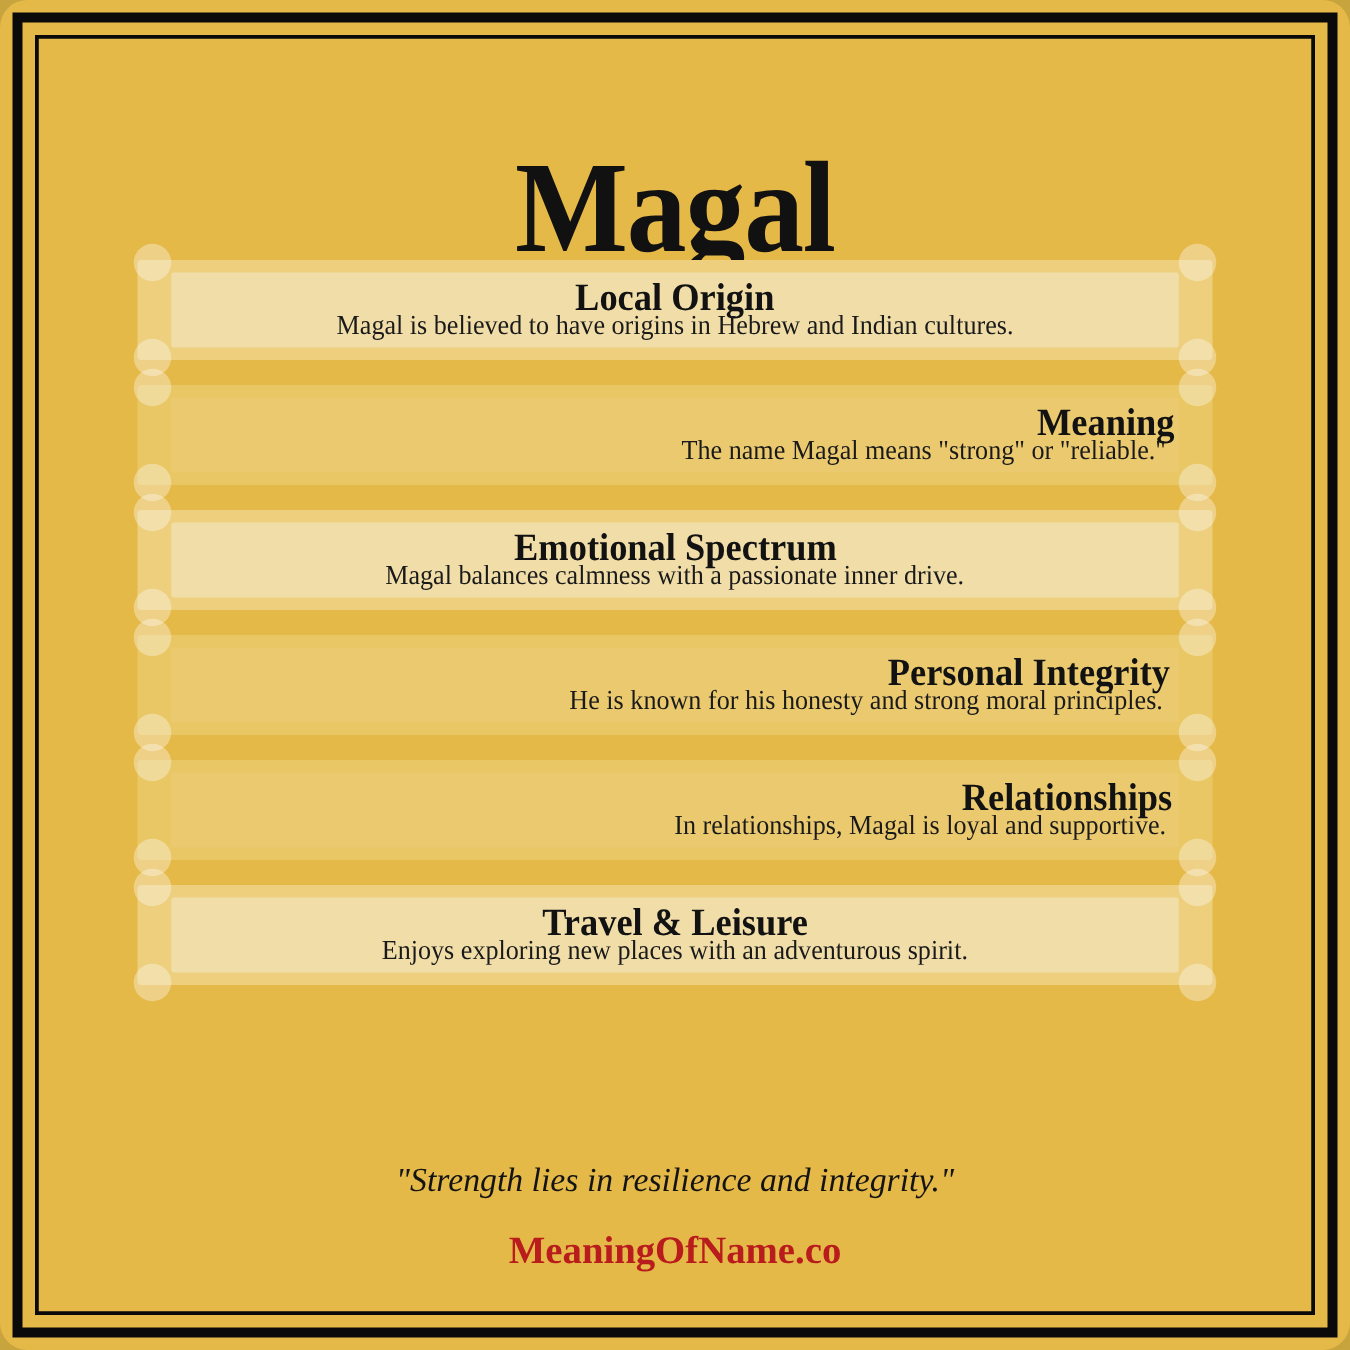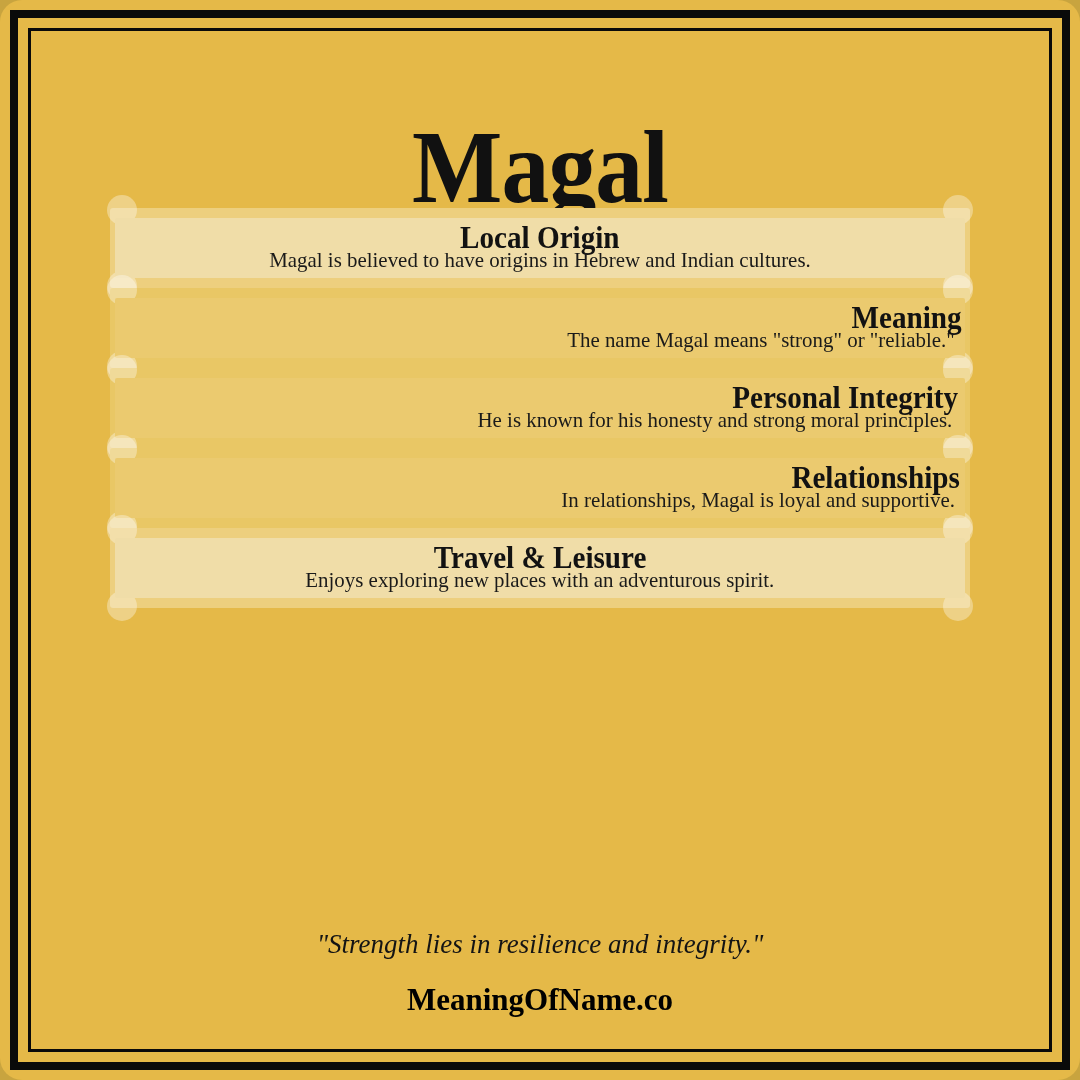--- a/index.html
+++ b/index.html
@@ -64,23 +64,23 @@
   .cards {
     position: absolute;
     left: 110px;
     top: 208px;
     width: 860px;
   }
 
   .card {
     position: relative;
     height: 80px;
-    margin-bottom: 0;
-    box-sizing: border-box;
-    padding: 10px 5px;
+    margin-bottom: 20px;
+    box-sizing: border-box;
+    padding: 10px 27px;
     border-radius: 3px;
   }
   .card.tone-a { background: #edcf7e; }
   .card.tone-b { background: #e9c765; }
 
   .card-inner {
     position: relative;
     height: 100%;
     box-sizing: border-box;
     border-radius: 2px;
@@ -143,21 +143,21 @@
     font-weight: 400;
     font-size: 27px;
     color: #141414;
     margin: 0 0 22px 0;
     white-space: nowrap;
   }
   .brand {
     font-family: "Liberation Serif", "DejaVu Serif", serif;
     font-weight: 700;
     font-size: 31px;
-    color: #000000;
+    color: #b91c1c;
     margin: 0;
     white-space: nowrap;
   }
 </style>
 </head>
 <body>
 
 <div class="poster">
 
   <div class="frame-outer"></div>
@@ -182,20 +182,30 @@
       <span class="rivet tl"></span>
       <span class="rivet tr"></span>
       <span class="rivet bl"></span>
       <span class="rivet br"></span>
       <div class="card-inner">
         <p class="card-heading">Meaning</p>
         <p class="card-body">The name Magal means "strong" or "reliable."</p>
       </div>
     </div>
 
+    <div class="card tone-a">
+      <span class="rivet tl"></span>
+      <span class="rivet tr"></span>
+      <span class="rivet bl"></span>
+      <span class="rivet br"></span>
+      <div class="card-inner">
+        <p class="card-heading">Emotional Spectrum</p>
+        <p class="card-body">Magal balances calmness with a passionate inner drive.</p>
+      </div>
+    </div>
 
     <div class="card tone-b">
       <span class="rivet tl"></span>
       <span class="rivet tr"></span>
       <span class="rivet bl"></span>
       <span class="rivet br"></span>
       <div class="card-inner">
         <p class="card-heading">Personal Integrity</p>
         <p class="card-body">He is known for his honesty and strong moral principles.</p>
       </div>

